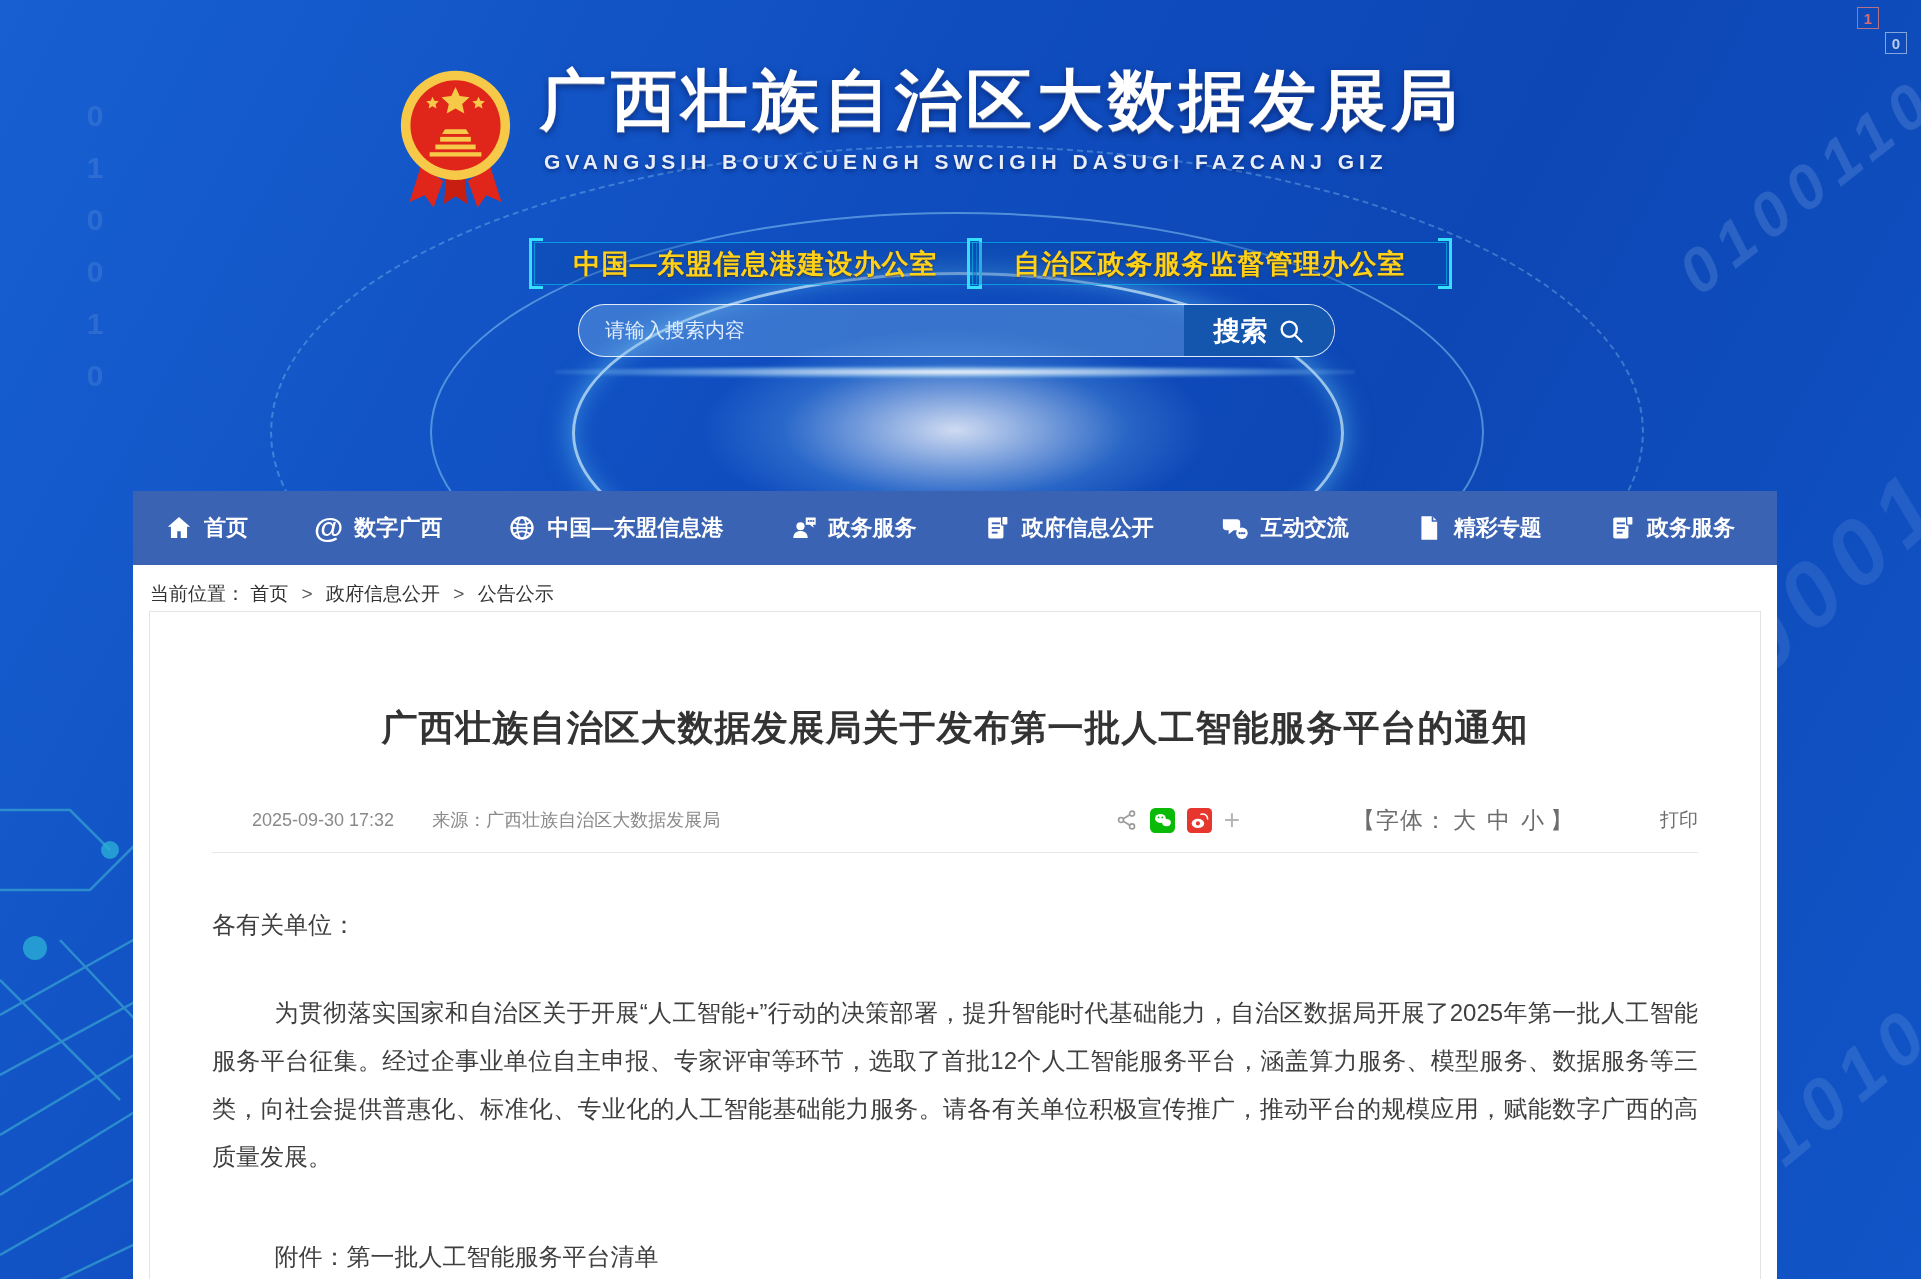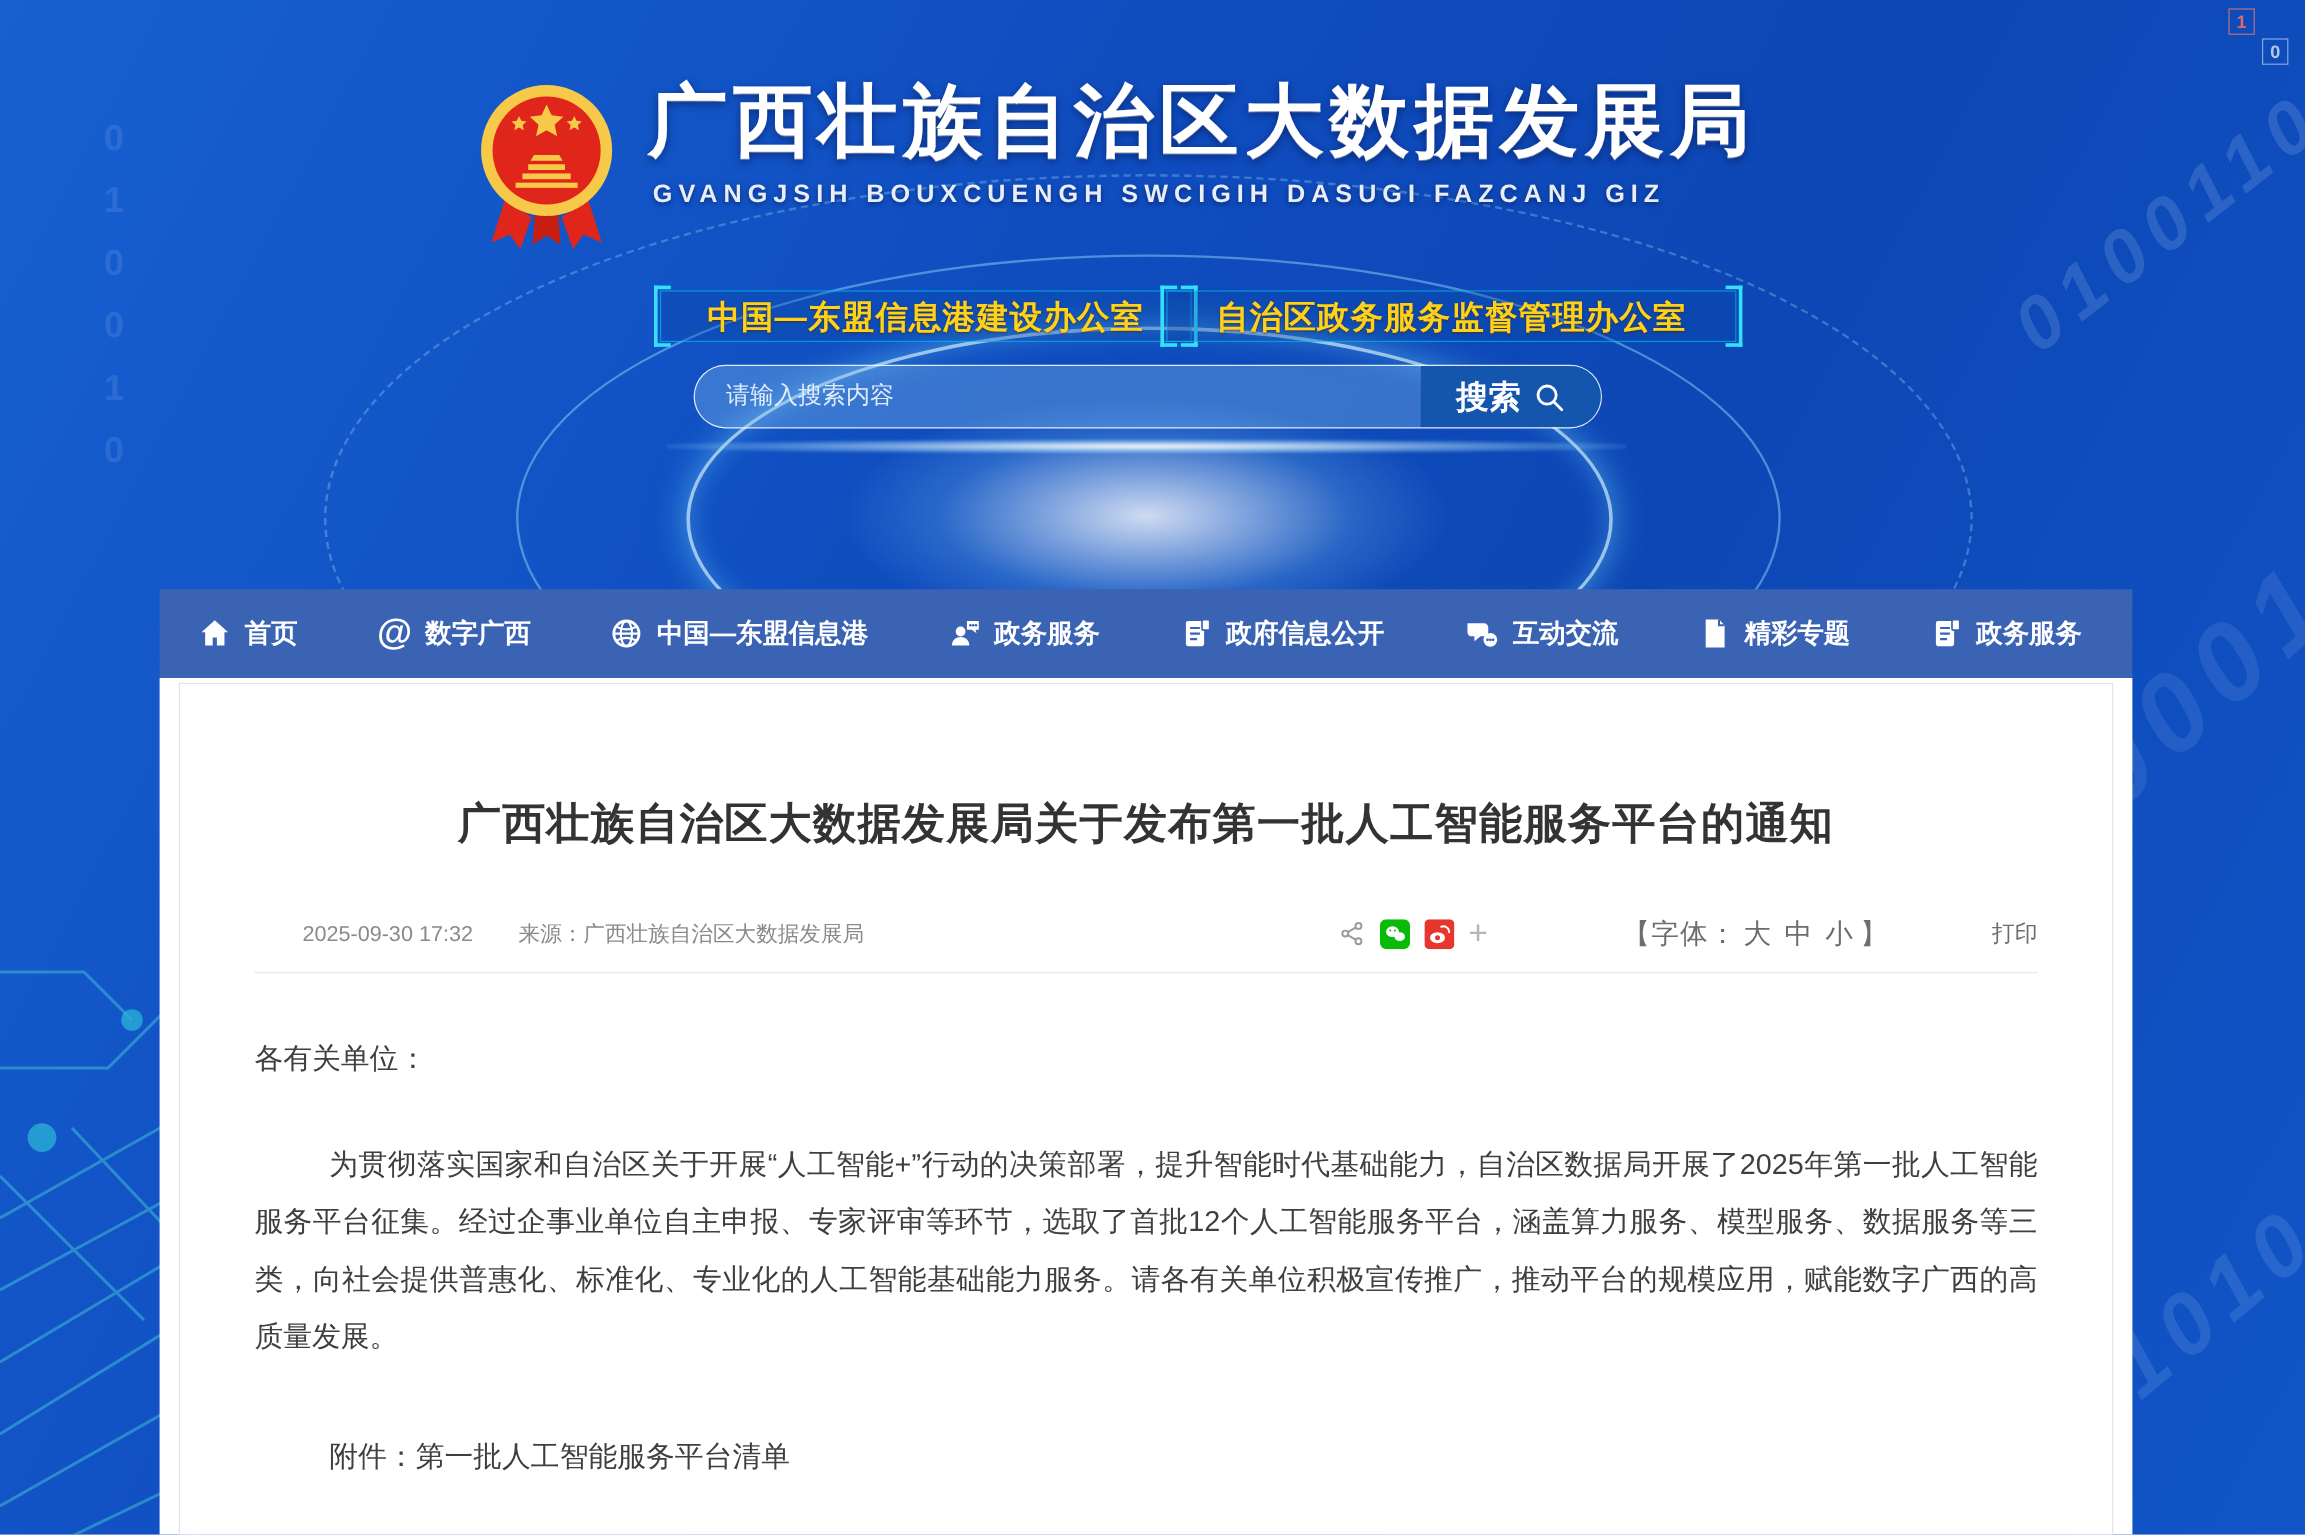--- a/index.html
+++ b/index.html
@@ -33,21 +33,21 @@
   .brand-title{position:absolute;left:540px;top:56px;font-size:66px;font-weight:bold;color:#ffffff;
     letter-spacing:5px;text-shadow:0 3px 7px rgba(0,10,60,.5), 0 1px 0 #9fb3cc;}
   .brand-subtitle{position:absolute;left:544px;top:150px;font-size:21px;font-weight:bold;color:#e8eef8;
     letter-spacing:5px;text-shadow:0 2px 4px rgba(0,10,60,.5);}
   .office-btn{position:absolute;top:242px;height:43px;line-height:43px;text-align:center;box-sizing:border-box;
     background:rgba(10,70,165,.32);border:1px solid rgba(0,212,255,.55);color:#ffd118;font-size:27px;font-weight:bold;
     letter-spacing:1px;cursor:pointer;text-shadow:0 1px 2px rgba(70,40,0,.65);}
   .office-btn::before,.office-btn::after{content:"";position:absolute;top:-5px;bottom:-5px;width:11px;border:3px solid #35e0ff;}
   .office-btn::before{left:-6px;border-right:none;}
   .office-btn::after{right:-6px;border-left:none;}
-  .btn1{left:550px;width:443px;}
+  .btn1{left:534px;width:443px;}
   .btn2{left:972px;width:475px;}
   .search-wrap{position:absolute;top:304px;left:578px;width:757px;height:53px;box-sizing:border-box;
     border:1px solid rgba(255,255,255,.85);border-radius:28px;background:rgba(135,192,238,.35);display:flex;overflow:hidden;}
   .search-input{flex:1;background:transparent;border:none;outline:none;color:#ffffff;font-size:20px;padding:0 26px;
     font-family:"Liberation Sans","DejaVu Sans",sans-serif;}
   .search-input::placeholder{color:#e9f3fd;opacity:.95;}
   .search-btn{width:150px;background:#1456ae;display:flex;align-items:center;justify-content:center;gap:9px;
     color:#fff;font-size:27px;font-weight:bold;cursor:pointer;}
   
   .nav{position:absolute;top:491px;left:133px;width:1644px;height:74px;background:#3b63b4;
@@ -216,20 +216,28 @@
             <line x1="7.5" y1="12" x2="14.5" y2="12"></line>
             <line x1="7.5" y1="16" x2="12.5" y2="16"></line>
           </g>
         <rect x="16" y="2" width="5.5" height="7.5" rx="1" fill="#fff" stroke="#3b63b4" stroke-width="1.2"></rect>
       </svg>
       <span>政务服务</span>
     </div>
   </div>
 
   <div class="page">
+    <div class="breadcrumb">
+      <span>当前位置：</span>
+      <a>首页</a>
+      <span class="crumb-sep">&gt;</span>
+      <a>政府信息公开</a>
+      <span class="crumb-sep">&gt;</span>
+      <a>公告公示</a>
+    </div>
 
     <div class="card">
       <h1 class="article-title">广西壮族自治区大数据发展局关于发布第一批人工智能服务平台的通知</h1>
 
       <div class="meta">
         <span class="meta-date">2025-09-30 17:32</span>
         <span>来源：</span>
         <span>广西壮族自治区大数据发展局</span>
 
         <span class="meta-share">

